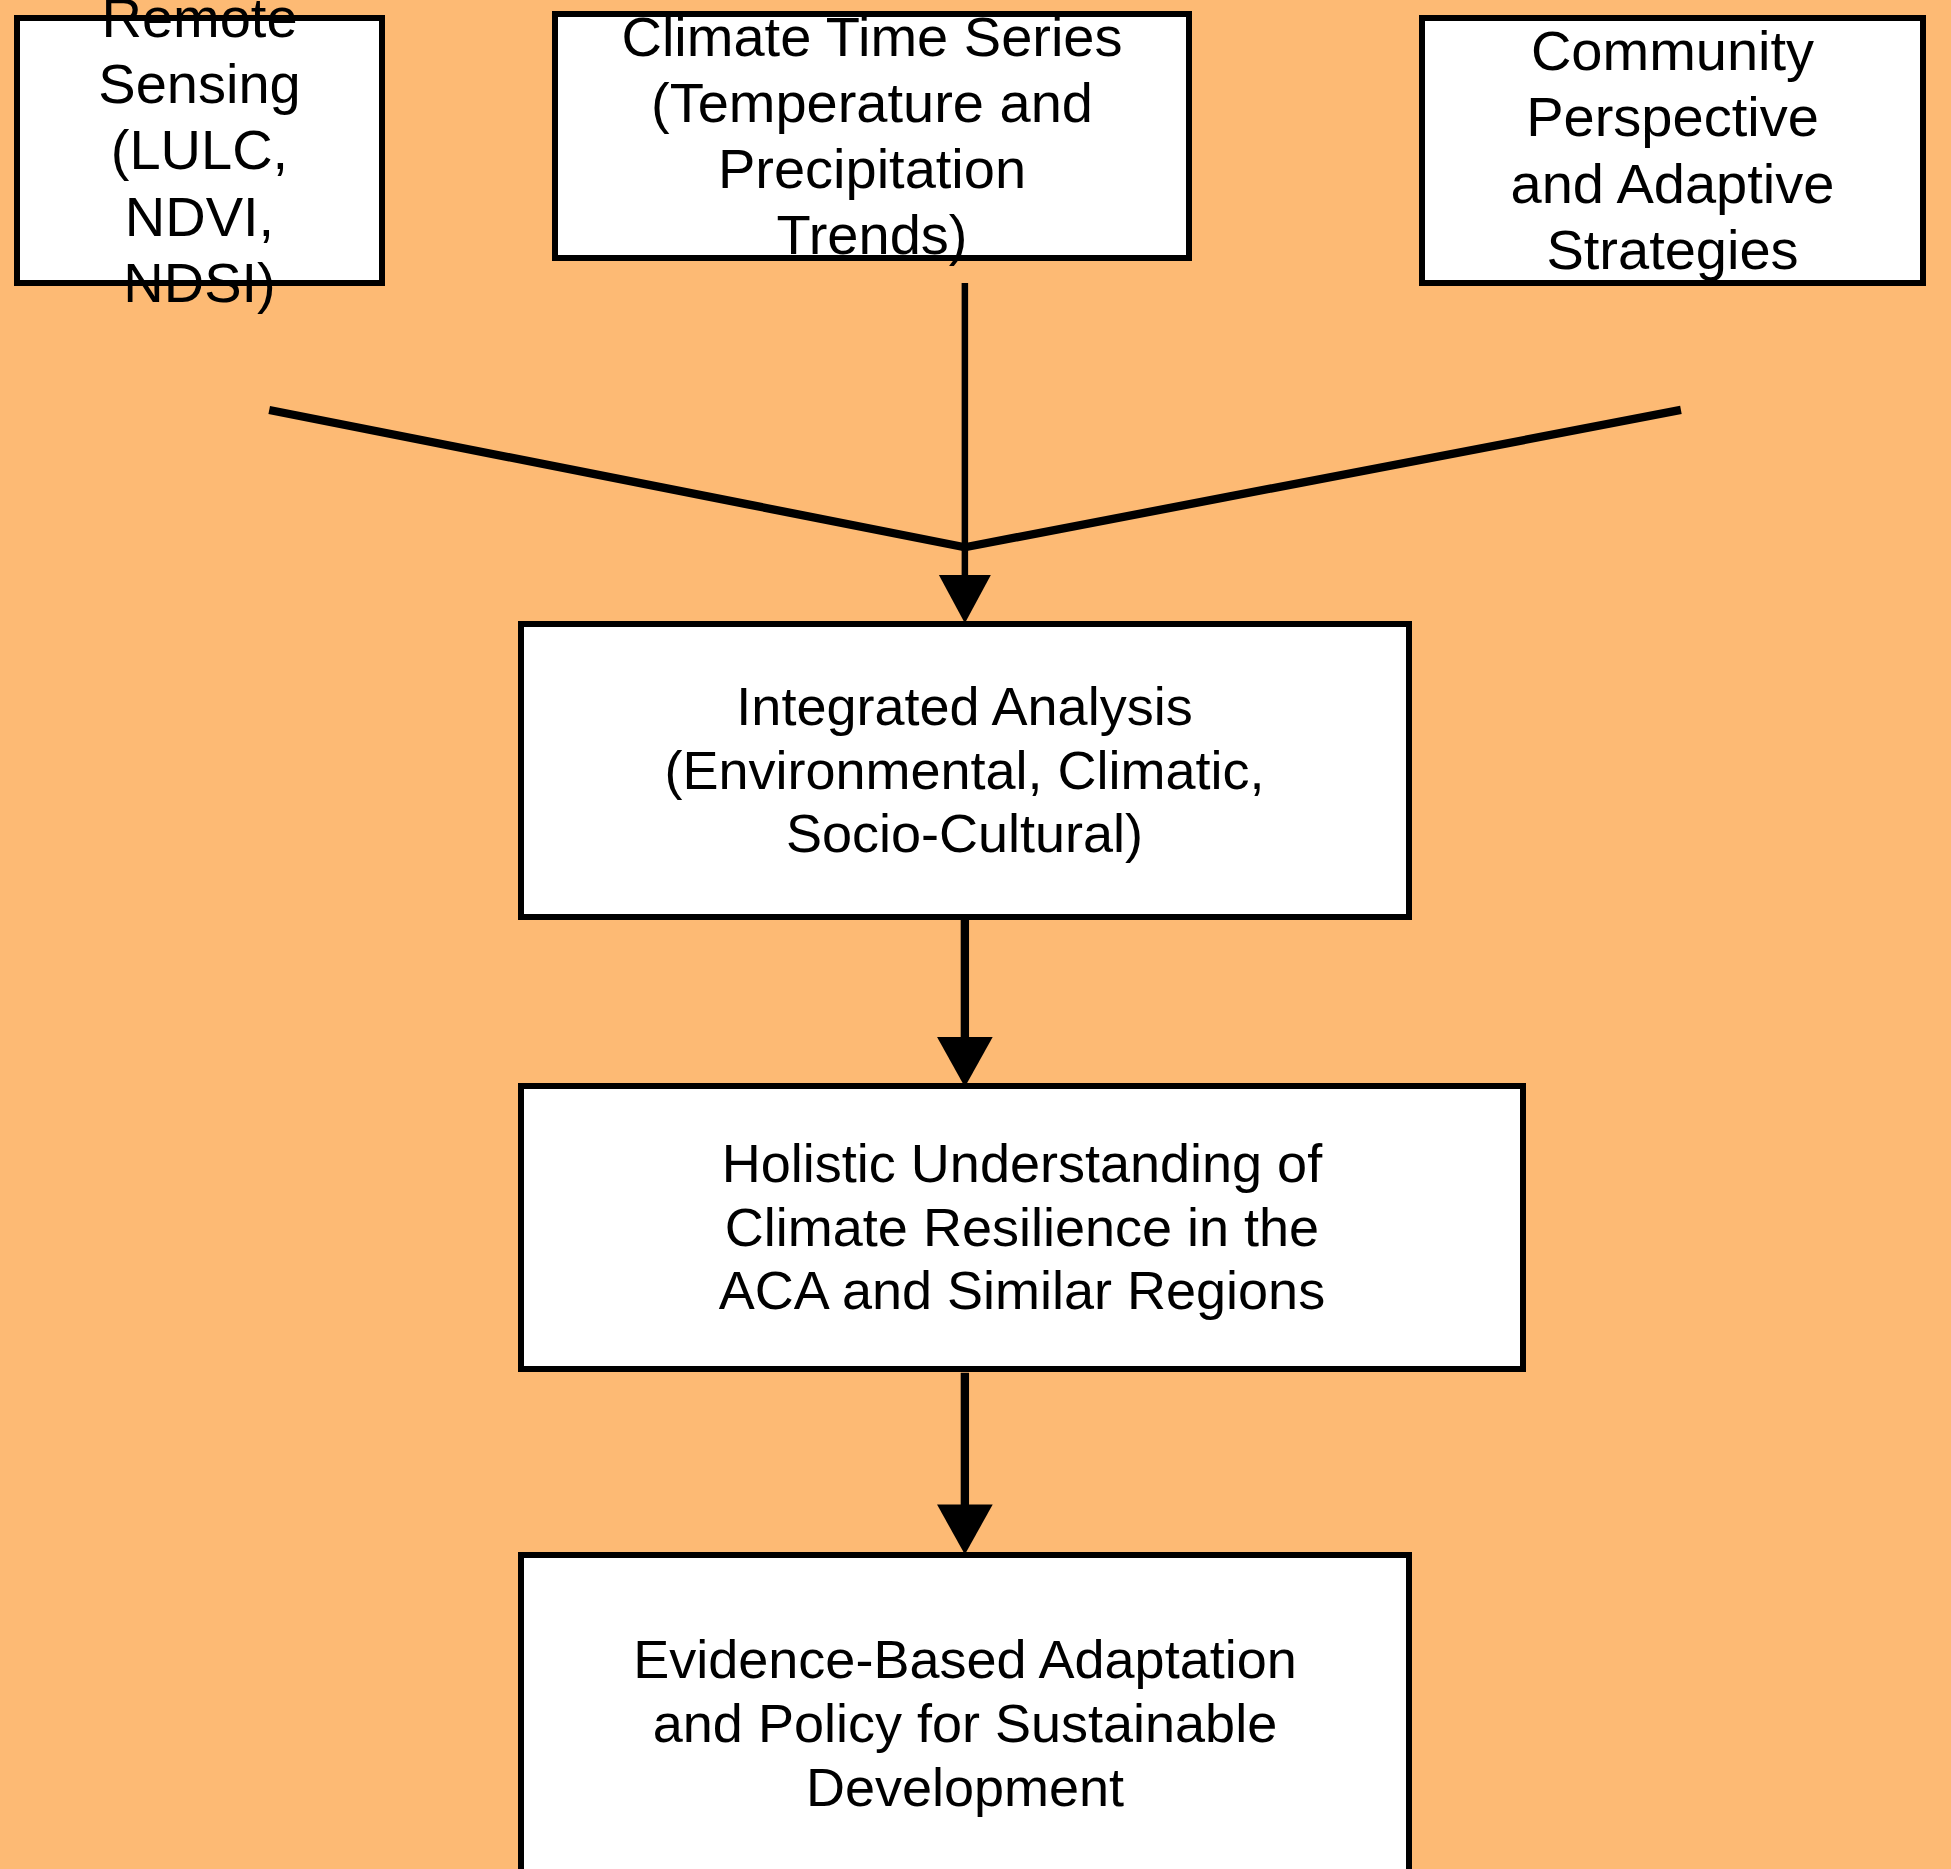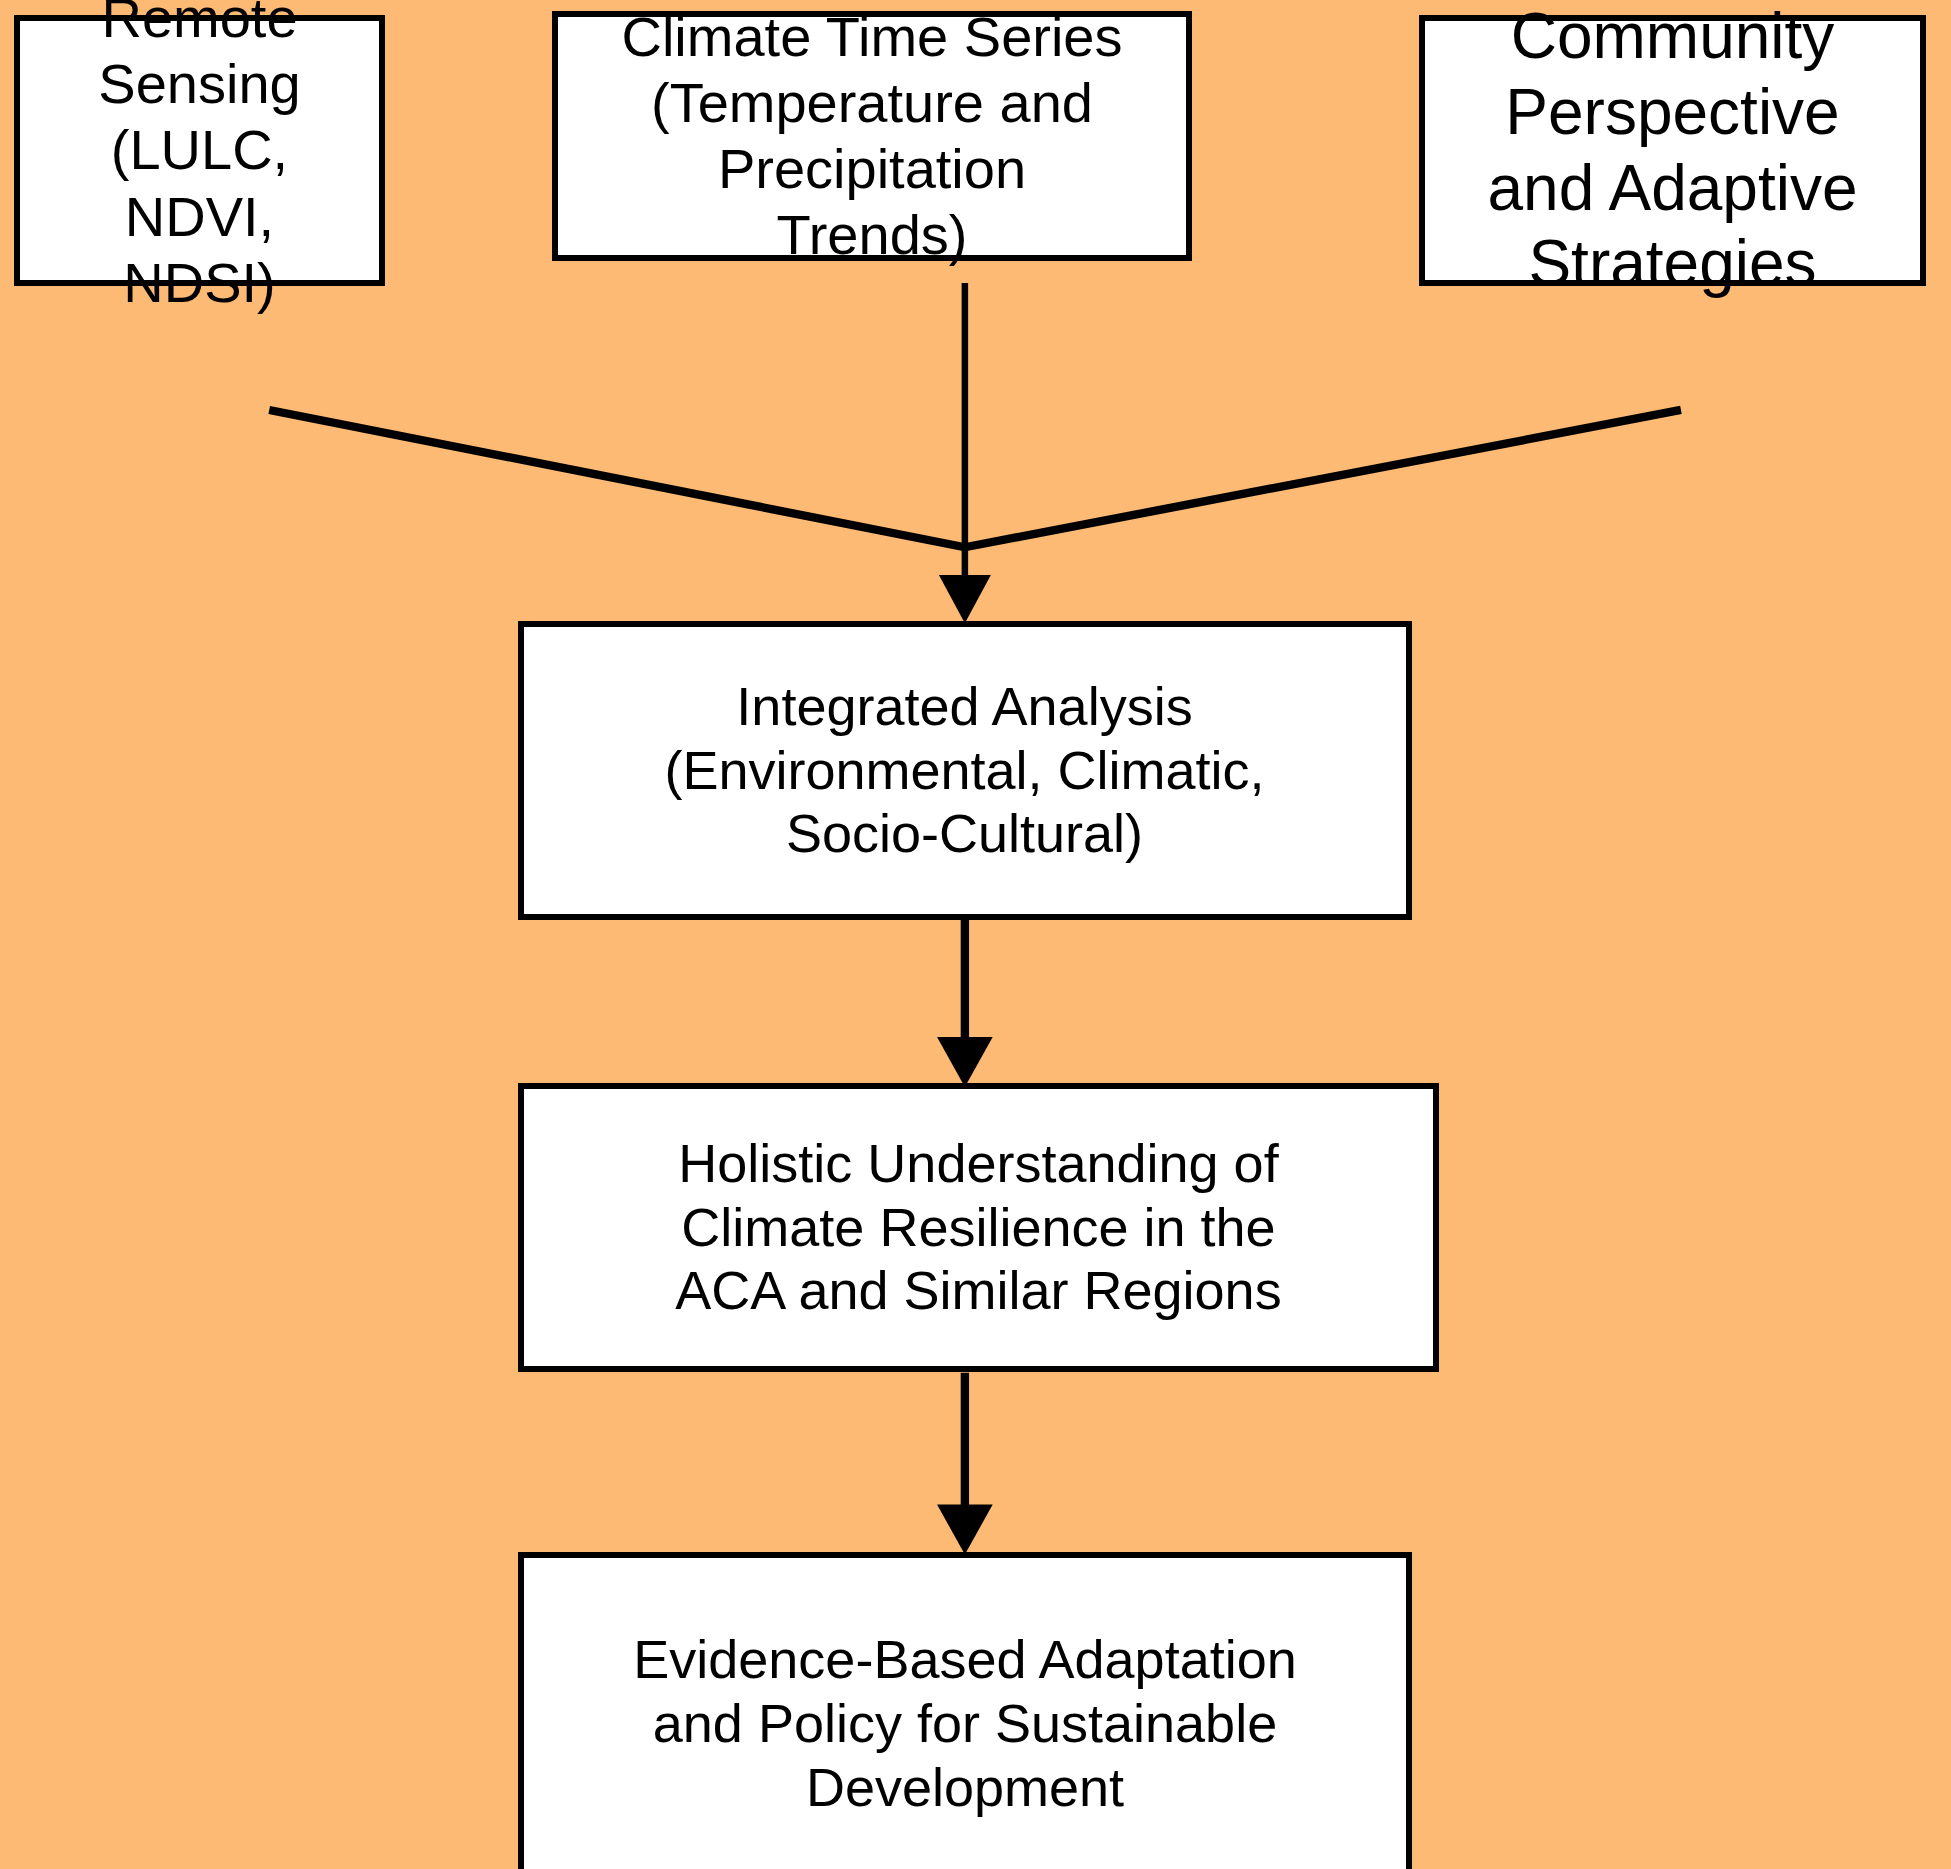--- a/index.html
+++ b/index.html
@@ -34,30 +34,30 @@
   #node-remote-sensing {
     left: 14px;   top: 15px;   width: 371px;  height: 271px;
     font-size: 56px;
   }
   #node-climate-time-series {
     left: 552px;  top: 11px;   width: 640px;  height: 250px;
     font-size: 56px;
   }
   #node-community-perspective {
     left: 1419px; top: 15px;   width: 507px;  height: 271px;
-    font-size: 64px;
+    font-size: 56px;
   }
   
   #node-integrated-analysis {
     left: 518px;  top: 621px;  width: 894px;  height: 299px;
     font-size: 54px;
     padding-left: 12px;
   }
   #node-holistic-understanding {
-    left: 518px;  top: 1083px; width: 921px;  height: 289px;
+    left: 518px;  top: 1083px; width: 1008px;  height: 289px;
     font-size: 54px;
   }
   #node-evidence-policy {
     left: 518px;  top: 1552px; width: 894px;  height: 344px;
     font-size: 54px;
   }
   .connector-layer {
     position: absolute;
     left: 0; top: 0;
     width: 1952px;

